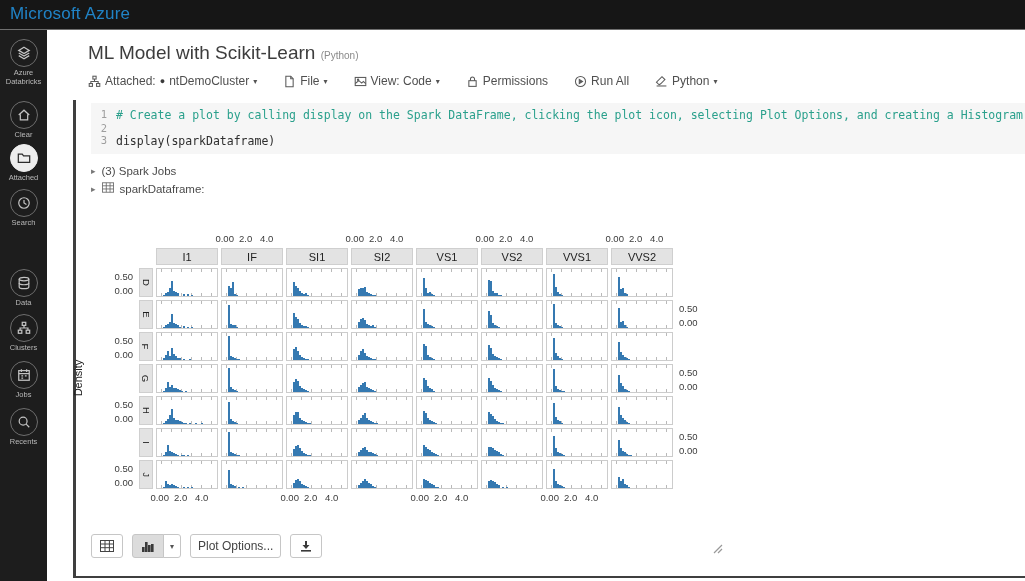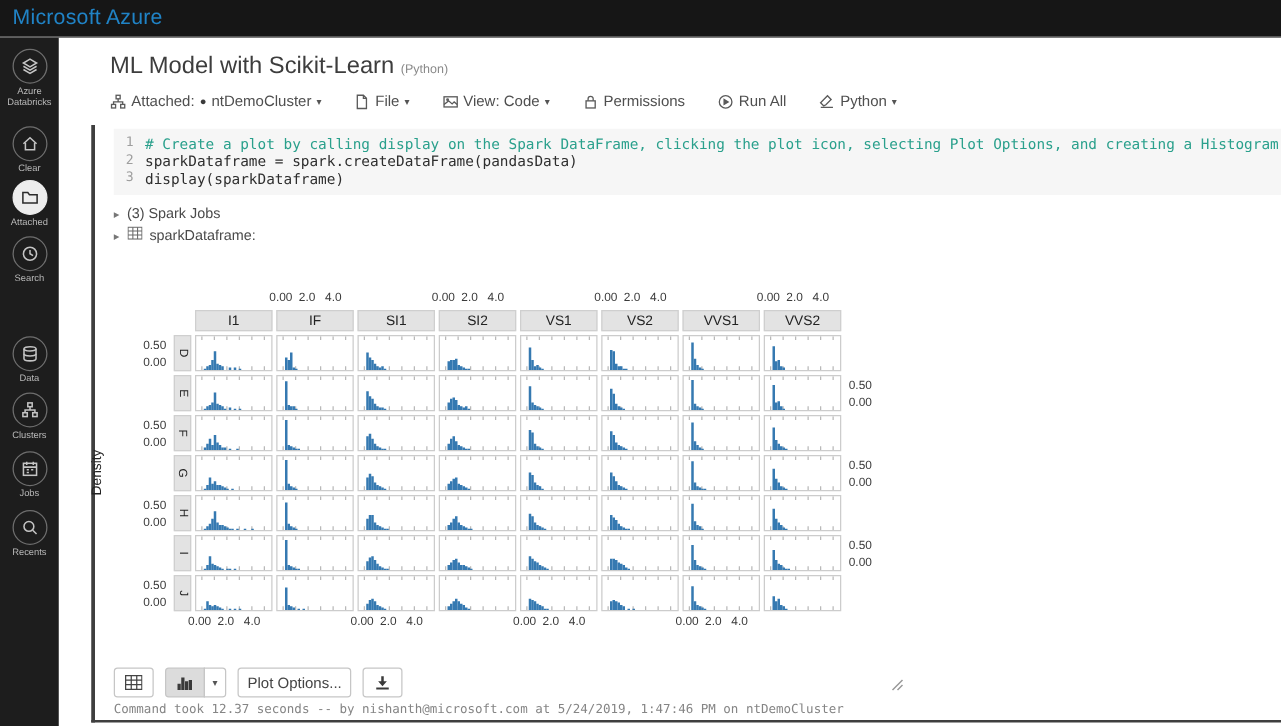--- a/index.html
+++ b/index.html
@@ -229,21 +229,21 @@
         </svg>
       <span>Python</span>
       <span class="caret">▾</span>
     </div>
   </div>
 
   <div class="cell">
 
     <div class="code-block" id="code-block">
         <div class="code-line"><span class="ln">1</span><span class="cd comment"># Create a plot by calling display on the Spark DataFrame, clicking the plot icon, selecting Plot Options, and creating a Histogram of 'carat' values</span></div>
-        <div class="code-line"><span class="ln">2</span><span class="cd code">sparkDataframe = spark.createDataFrame(pandasData)</span></div>
+        <div class="code-line"><span class="ln">2</span></div>
         <div class="code-line"><span class="ln">3</span><span class="cd code">display(sparkDataframe)</span></div>
       </div>
 
     <div class="spark-area">
       <div class="spark-row">
         <span class="tri">▸</span>
         <span>(3) Spark Jobs</span>
       </div>
       <div class="spark-row">
         <span class="tri">▸</span>
@@ -1586,21 +1586,20 @@
       </div>
       <div class="pbtn plot-options">Plot Options...</div>
       <div class="pbtn">
         <svg viewBox="0 0 14 12" style="fill:#3a3a3a">
             <path d="M6 1h2v4h2.5L7 9 3.5 5H6z"></path>
             <rect x="2" y="10" width="10" height="1.6"></rect>
           </svg>
       </div>
     </div>
 
-    <div class="status-line">Command took 12.37 seconds -- by nishanth@microsoft.com at 5/24/2019, 1:47:46 PM on ntDemoCluster</div>
 
     <div class="resize-handle">
       <svg viewBox="0 0 10 10" style="fill:none">
           <path d="M9 1 1 9M9 5 5 9"></path>
         </svg>
     </div>
   </div>
 </div>
 
 </body></html>

